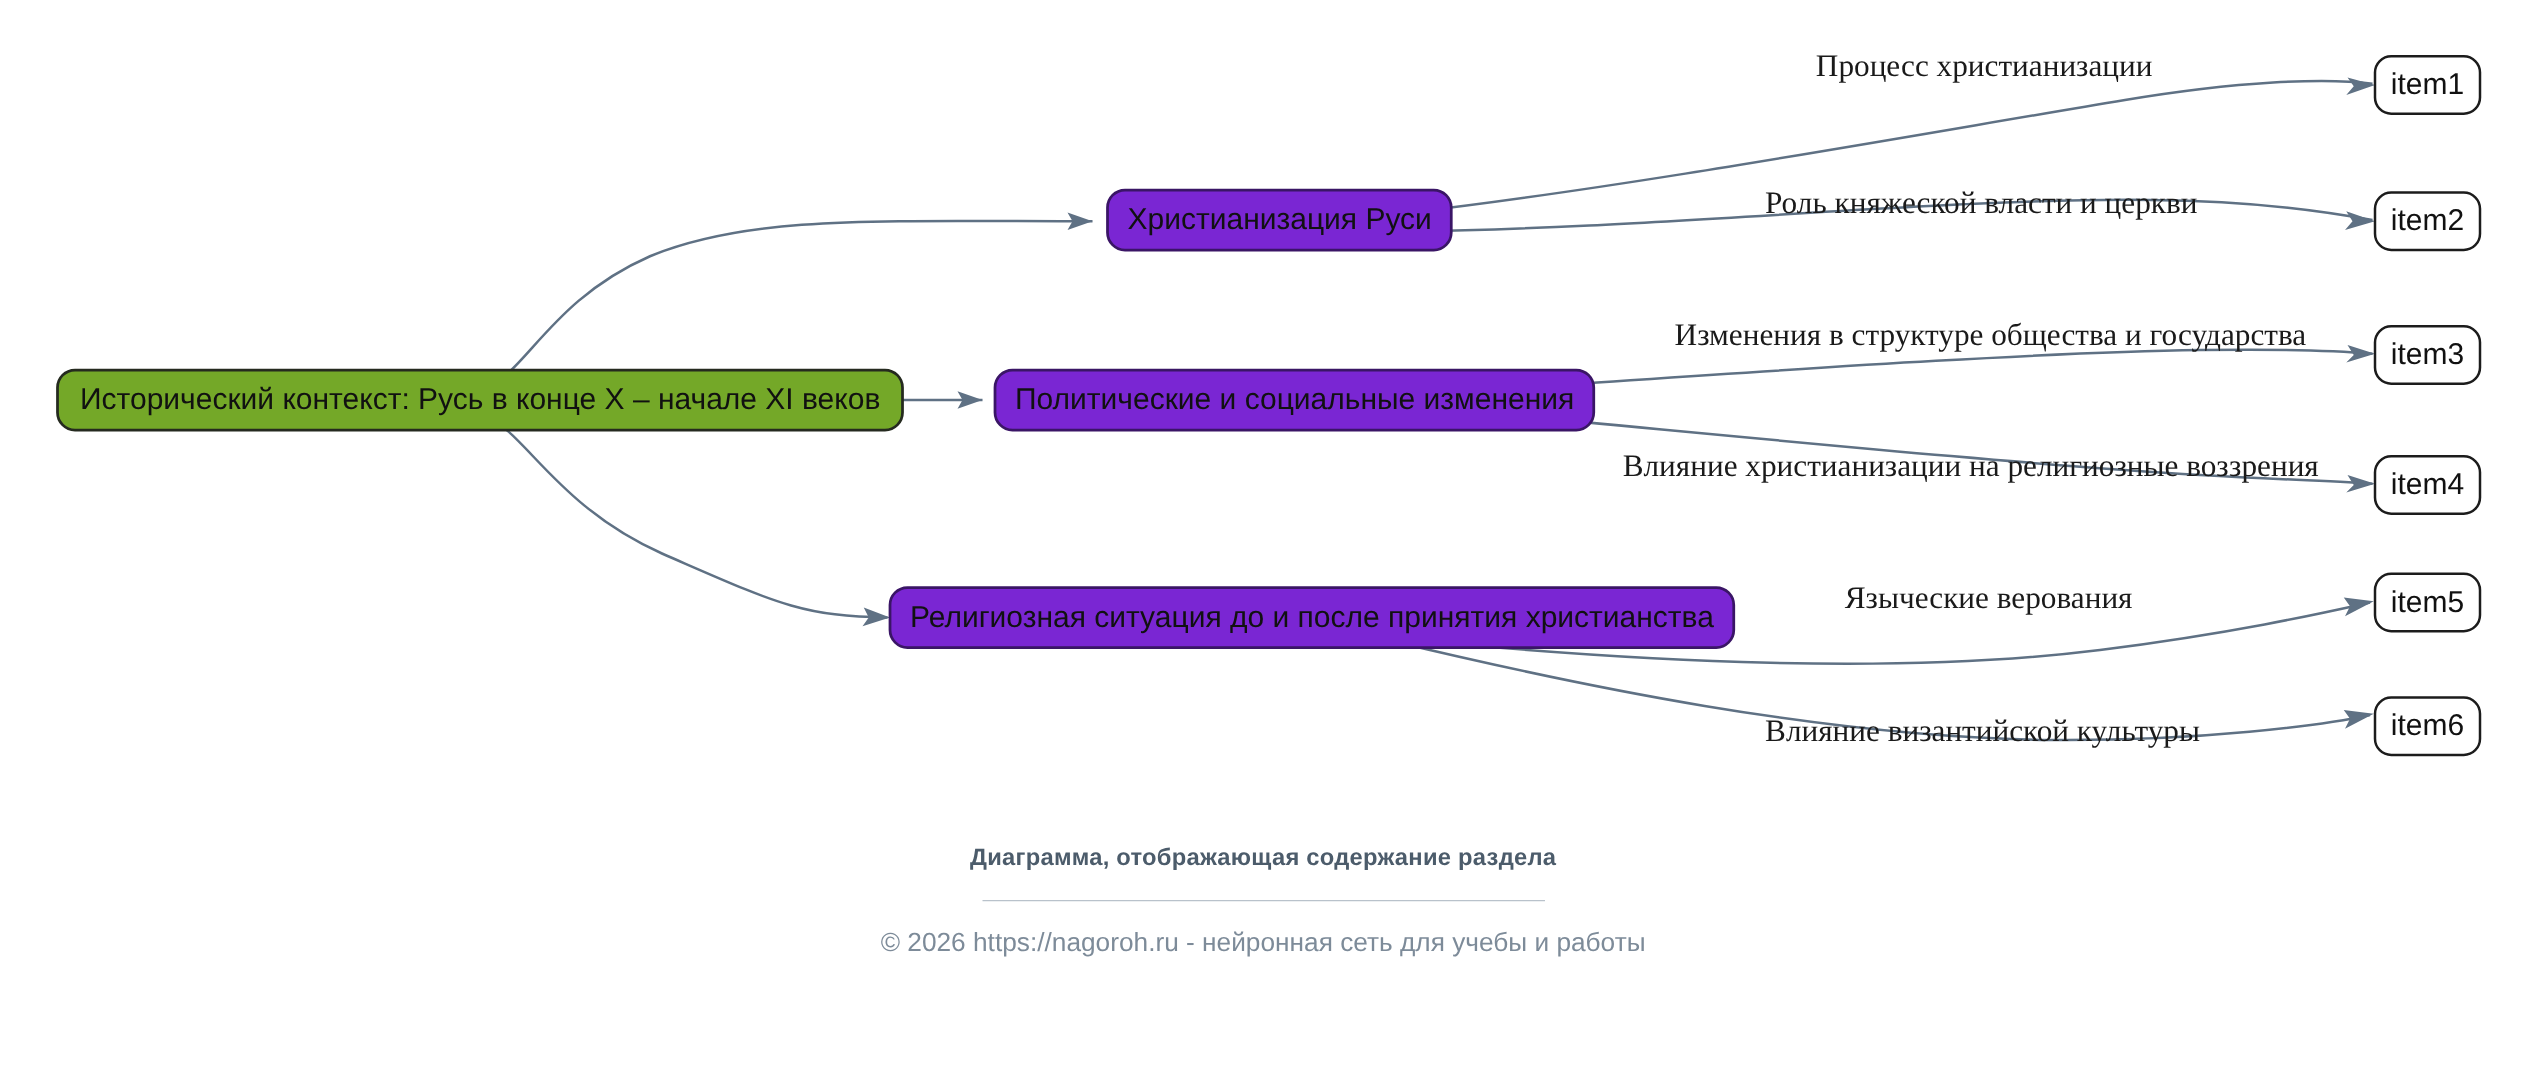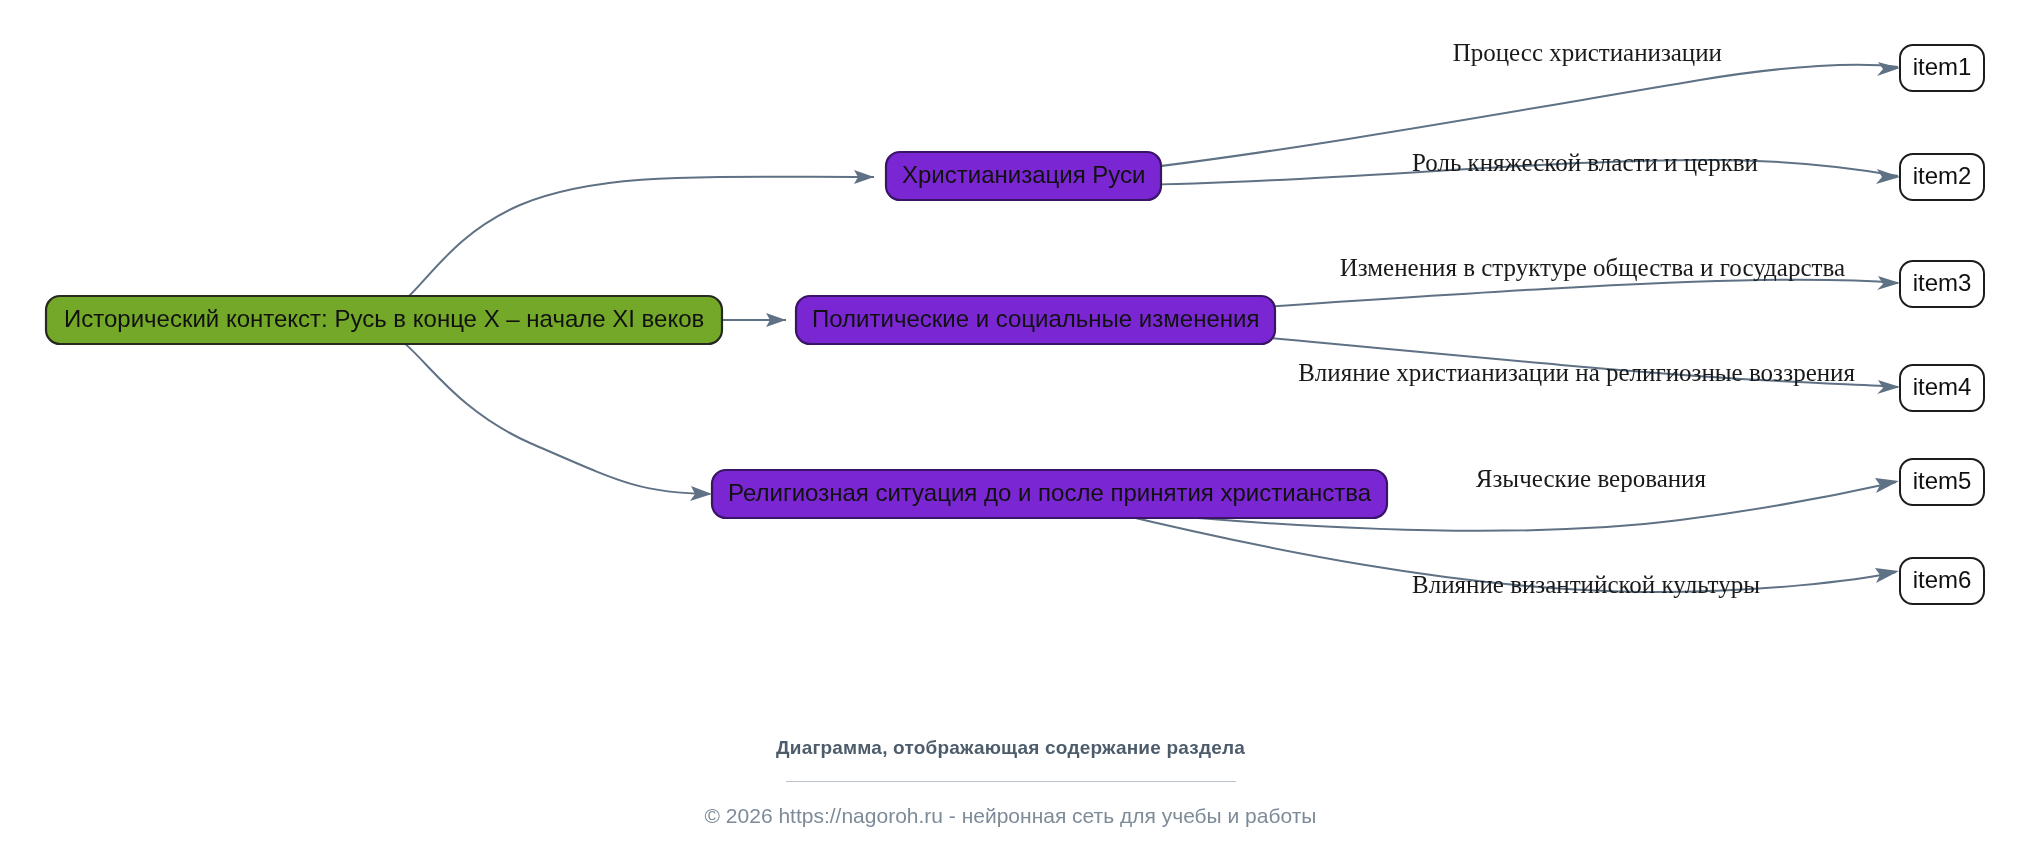--- a/index.html
+++ b/index.html
@@ -66,21 +66,21 @@
   .edge-label {
     font-family: "Liberation Serif", serif;
     font-size: 25px;
     fill: #1a1a1a;
     text-anchor: end;
     dominant-baseline: middle;
   }
   .footer-block {
     position: absolute;
     left: 0;
-    top: 737px;
+    top: 676px;
     width: 2021px;
     text-align: center;
   }
   .footer-caption {
     font-family: "Liberation Sans", sans-serif;
     font-size: 19px;
     font-weight: bold;
     color: #4c5c6b;
     letter-spacing: 0.2px;
     margin: 0;

